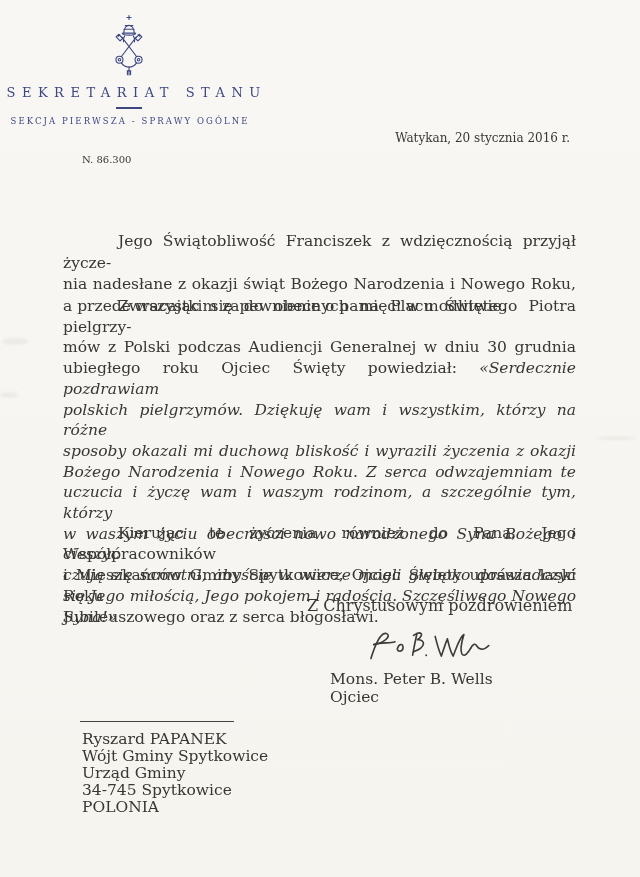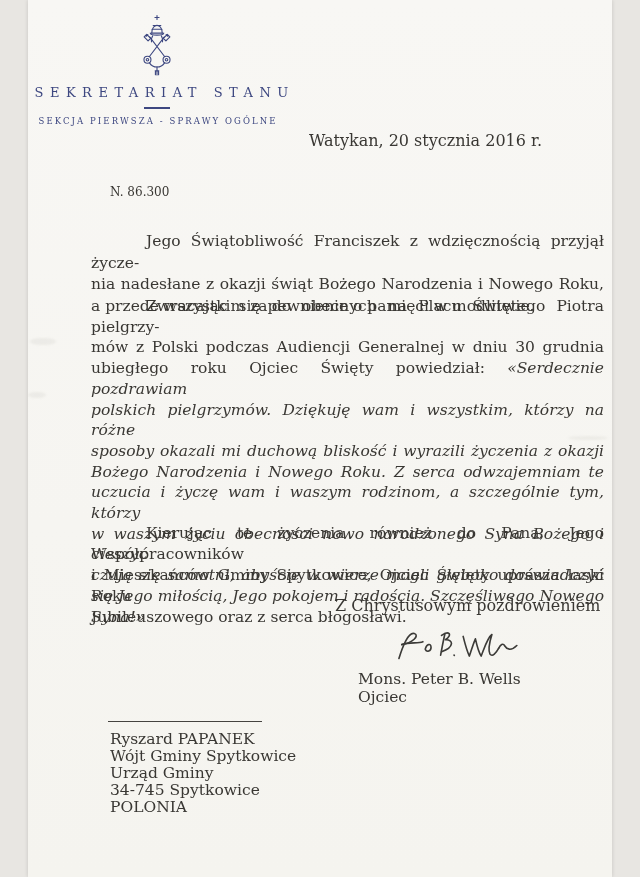--- a/index.html
+++ b/index.html
@@ -1,32 +1,32 @@
 <!DOCTYPE html>
 <html><head>
 <meta charset="utf-8">
 <style>
   html,body{margin:0;padding:0;}
   body{background:#e8e6e2;font-family:"DejaVu Serif","Liberation Serif",serif;}
   .page{
-    position:relative;width:584px;height:877px;margin:0 auto;
+    position:relative;width:640px;height:877px;margin:0 auto;
     background:#f7f6f2;
     background-image:linear-gradient(180deg,#f8f7f4 0%,#f6f5f1 60%,#f5f4ef 100%);
     color:#393733;overflow:hidden;
     box-shadow:0 0 4px rgba(0,0,0,.15);
   }
   
   .letterhead{position:absolute;left:0;top:14px;width:258px;text-align:center;}
   .crest{display:block;margin:0 auto;}
   .org{margin-top:9px;font-size:13px;letter-spacing:6.5px;text-indent:6.5px;color:#3d4780;white-space:nowrap;}
   .lh-rule{width:26px;border:none;border-top:2px solid #3d4780;margin:7px auto 0 auto;}
   .section{margin-top:7px;font-size:8.5px;letter-spacing:2.1px;text-indent:2.1px;color:#3d4780;white-space:nowrap;}
   
-  .dateline{position:absolute;top:131px;right:70px;font-size:16px;white-space:nowrap;}
-  .refnum{position:absolute;top:154px;left:82px;font-size:12px;margin-top:31px;}
+  .dateline{position:absolute;top:131px;right:70px;font-size:12px;white-space:nowrap;}
+  .refnum{position:absolute;top:154px;left:82px;font-size:10px;}
   .salutation{position:absolute;top:202px;left:82px;font-size:15.5px;}
   
   .para{position:absolute;left:63px;width:513px;font-size:15.5px;}
   .para.p0{top:231px;line-height:21.5px;}
   .para.p1{top:296px;line-height:20.7px;}
   .para.p2{top:523px;line-height:21px;}
   .bline{text-align:justify;text-align-last:justify;white-space:normal;}
   .bline.first{text-indent:55px;}
   .bline.last{text-align-last:left;}
   .it{font-style:italic;}

